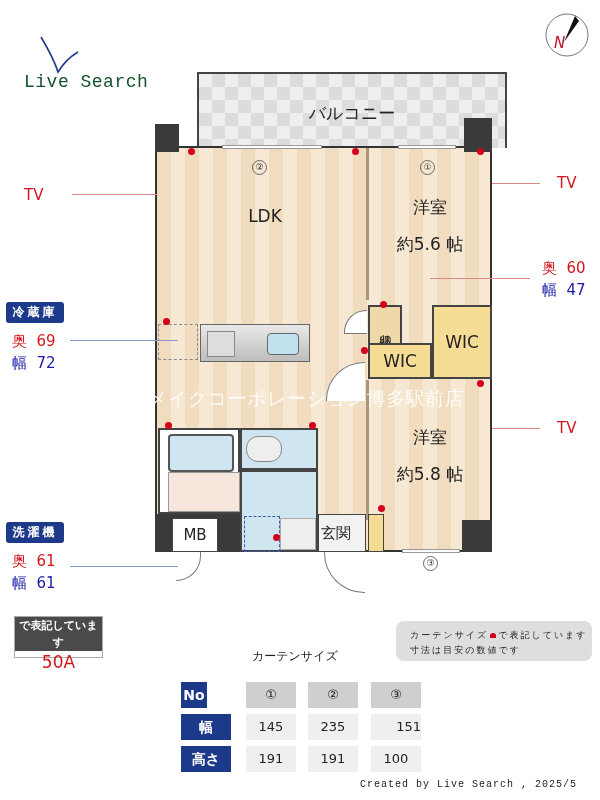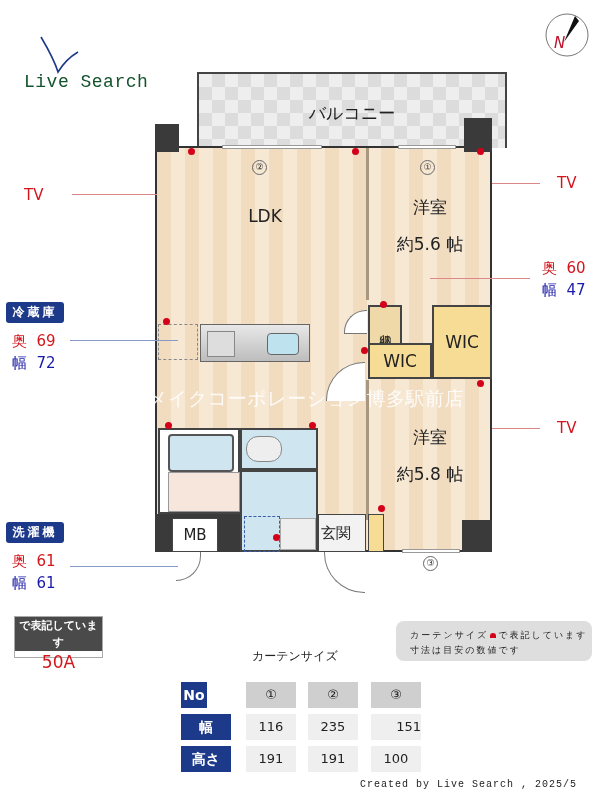--- a/index.html
+++ b/index.html
@@ -179,21 +179,21 @@
   <div>寸法は目安の数値です</div>
 </div>
 
 <div class="abs" style="left:252px;top:648px;font-size:12px;color:#222;">カーテンサイズ</div>
 <div class="abs" style="left:181px;top:682px;">
   <div class="abs ct-head" style="left:0;top:0;width:26px;">No</div>
   <div class="abs ct-head" style="left:0;top:32px;width:50px;">幅</div>
   <div class="abs ct-head" style="left:0;top:64px;width:50px;">高さ</div>
 
   <div class="abs ct-cell no" style="left:65px;top:0;width:50px;">①</div>
-  <div class="abs ct-cell" style="left:65px;top:32px;width:50px;">116</div>
+  <div class="abs ct-cell" style="left:65px;top:32px;width:50px;">145</div>
   <div class="abs ct-cell" style="left:65px;top:64px;width:50px;">191</div>
 
   <div class="abs ct-cell no" style="left:127px;top:0;width:50px;">②</div>
   <div class="abs ct-cell" style="left:127px;top:32px;width:50px;">235</div>
   <div class="abs ct-cell" style="left:127px;top:64px;width:50px;">191</div>
 
   <div class="abs ct-cell no" style="left:190px;top:0;width:50px;">③</div>
   <div class="abs ct-cell" style="left:190px;top:32px;width:50px;text-align:right;">151</div>
   <div class="abs ct-cell" style="left:190px;top:64px;width:50px;">100</div>
 </div>

